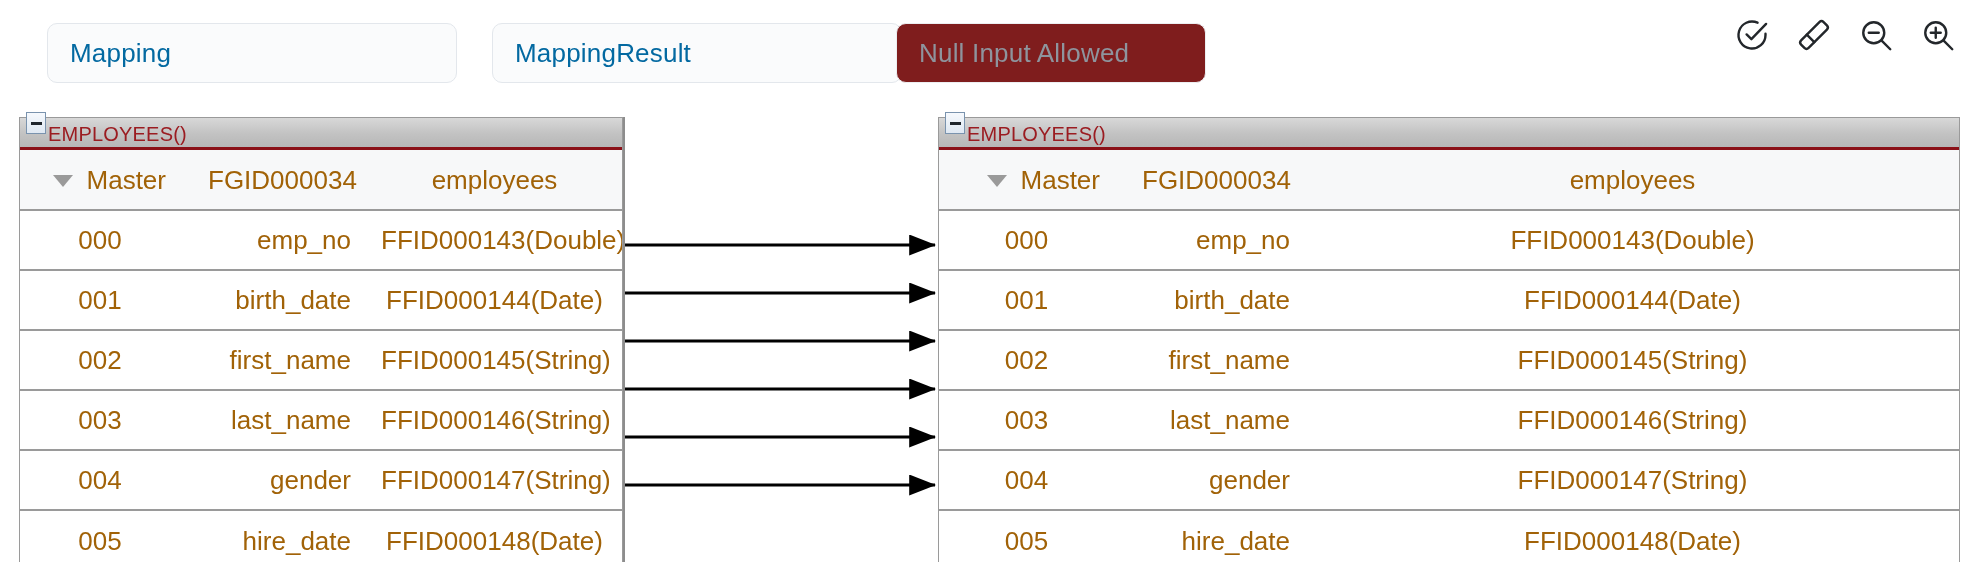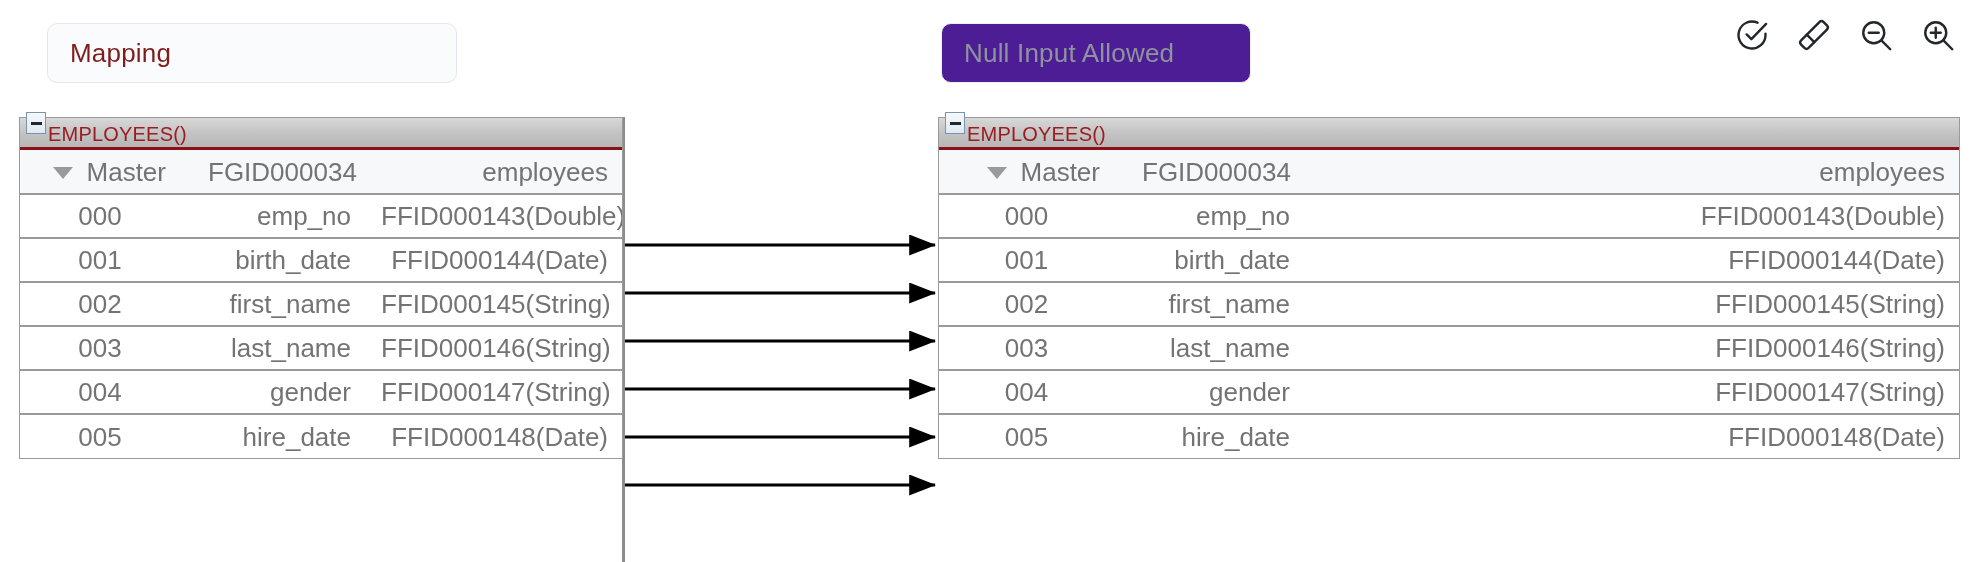--- a/index.html
+++ b/index.html
@@ -28,30 +28,30 @@
     position: absolute;
     top: 23px;
     height: 60px;
     border: 1px solid #e3e7ec;
     border-radius: 10px;
     background: #fafbfc;
     display: flex;
     align-items: center;
     padding: 0 22px;
     font-size: 26px;
-    color: #7f1d1d;
+    color: #0369a1;
     letter-spacing: 0.2px;
     white-space: nowrap;
     overflow: hidden;
   }
   .field.f1 { left: 47px;  width: 410px; }
   .field.f2 { left: 492px; width: 410px; }
   .field.f3 {
-    left: 941px; width: 310px;
-    background: #4c1d95;
+    left: 896px; width: 310px;
+    background: #7f1d1d;
     border-color: #eceef1;
     color: #8e949d;
   }
 
   .icon-group {
     position: absolute;
     right: 22px; top: 17px;
     display: flex;
     align-items: center;
     gap: 26px;
@@ -108,36 +108,36 @@
     background: #20262c;
   }
 
   table.grid {
     width: 100%;
     border-collapse: collapse;
     table-layout: fixed;
   }
   table.grid td {
     font-size: 26px;
-    color: #737373;
-    height: 44px;
+    color: #a16207;
+    height: 60px;
     padding: 0 14px;
     border-bottom: 2px solid #9a9a9a;
     white-space: nowrap;
     overflow: hidden;
     line-height: 1;
   }
   table.grid tr:last-child td { border-bottom: none; }
   table.grid tr.head td {
     background: #f7f8f9;
     border-bottom: 2px solid #9a9a9a;
   }
   .c-idx  { text-align: center; }
   .c-name { text-align: right;  padding-left: 28px !important; }
-  .c-type { text-align: right;  padding-left: 16px !important; }
+  .c-type { text-align: center;  padding-left: 16px !important; }
 
   .left  .c-idx  { width: 160px; }
   .left  .c-name { width: 185px; }
   .left  .c-type { width: auto;  }
 
   .right .c-idx  { width: 175px; }
   .right .c-name { width: 190px; }
   .right .c-type { width: auto;  }
 
   .caret {
@@ -172,20 +172,23 @@
 <body>
 
 <div id="canvas">
 
   <div class="toolbar">
 
     <div class="field f1">
       <span>Mapping</span>
     </div>
 
+    <div class="field f2">
+      <span>MappingResult</span>
+    </div>
 
     <div class="field f3">
       <span>Null Input Allowed</span>
     </div>
 
     <div class="icon-group">
 
       <svg class="tool-icon" viewBox="0 0 24 24" fill="none" stroke="currentColor" stroke-width="1.6" stroke-linecap="round" stroke-linejoin="round">
         <path d="M21 11.2V12a9 9 0 1 1-5.3-8.2"></path>
         <polyline points="8.4,11.6 11.6,14.8 21.4,4.6"></polyline>

